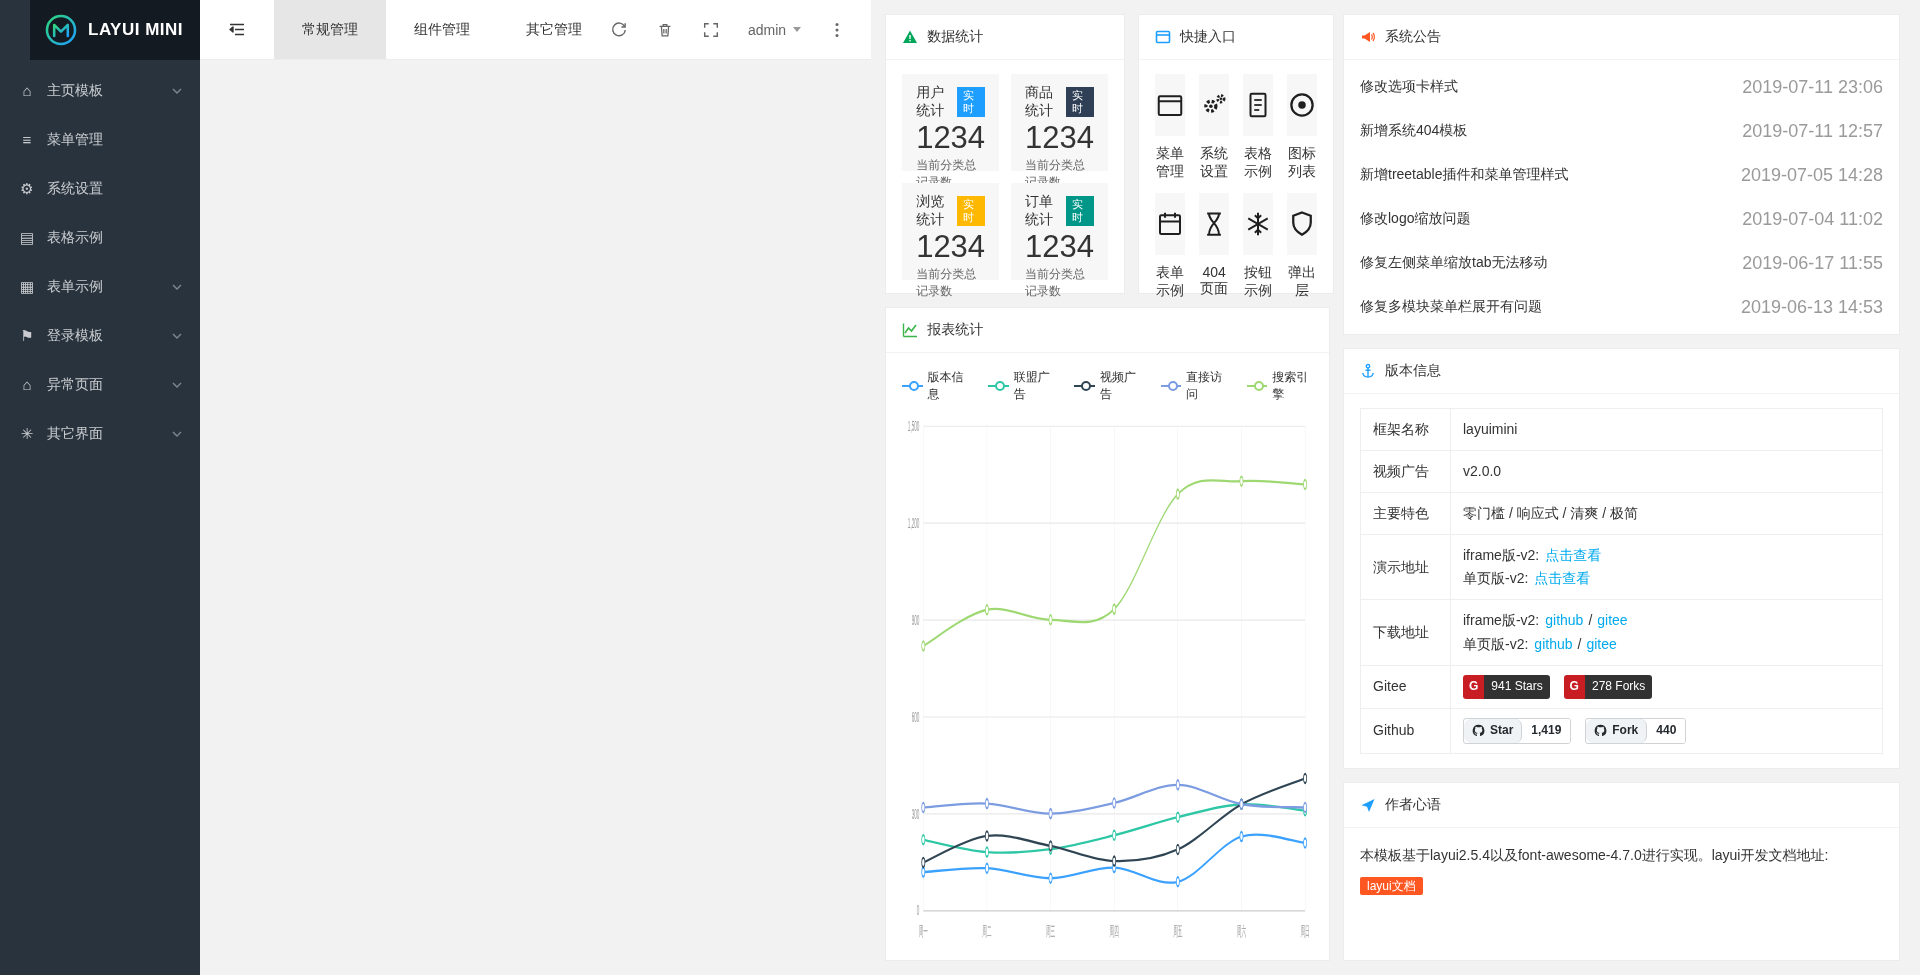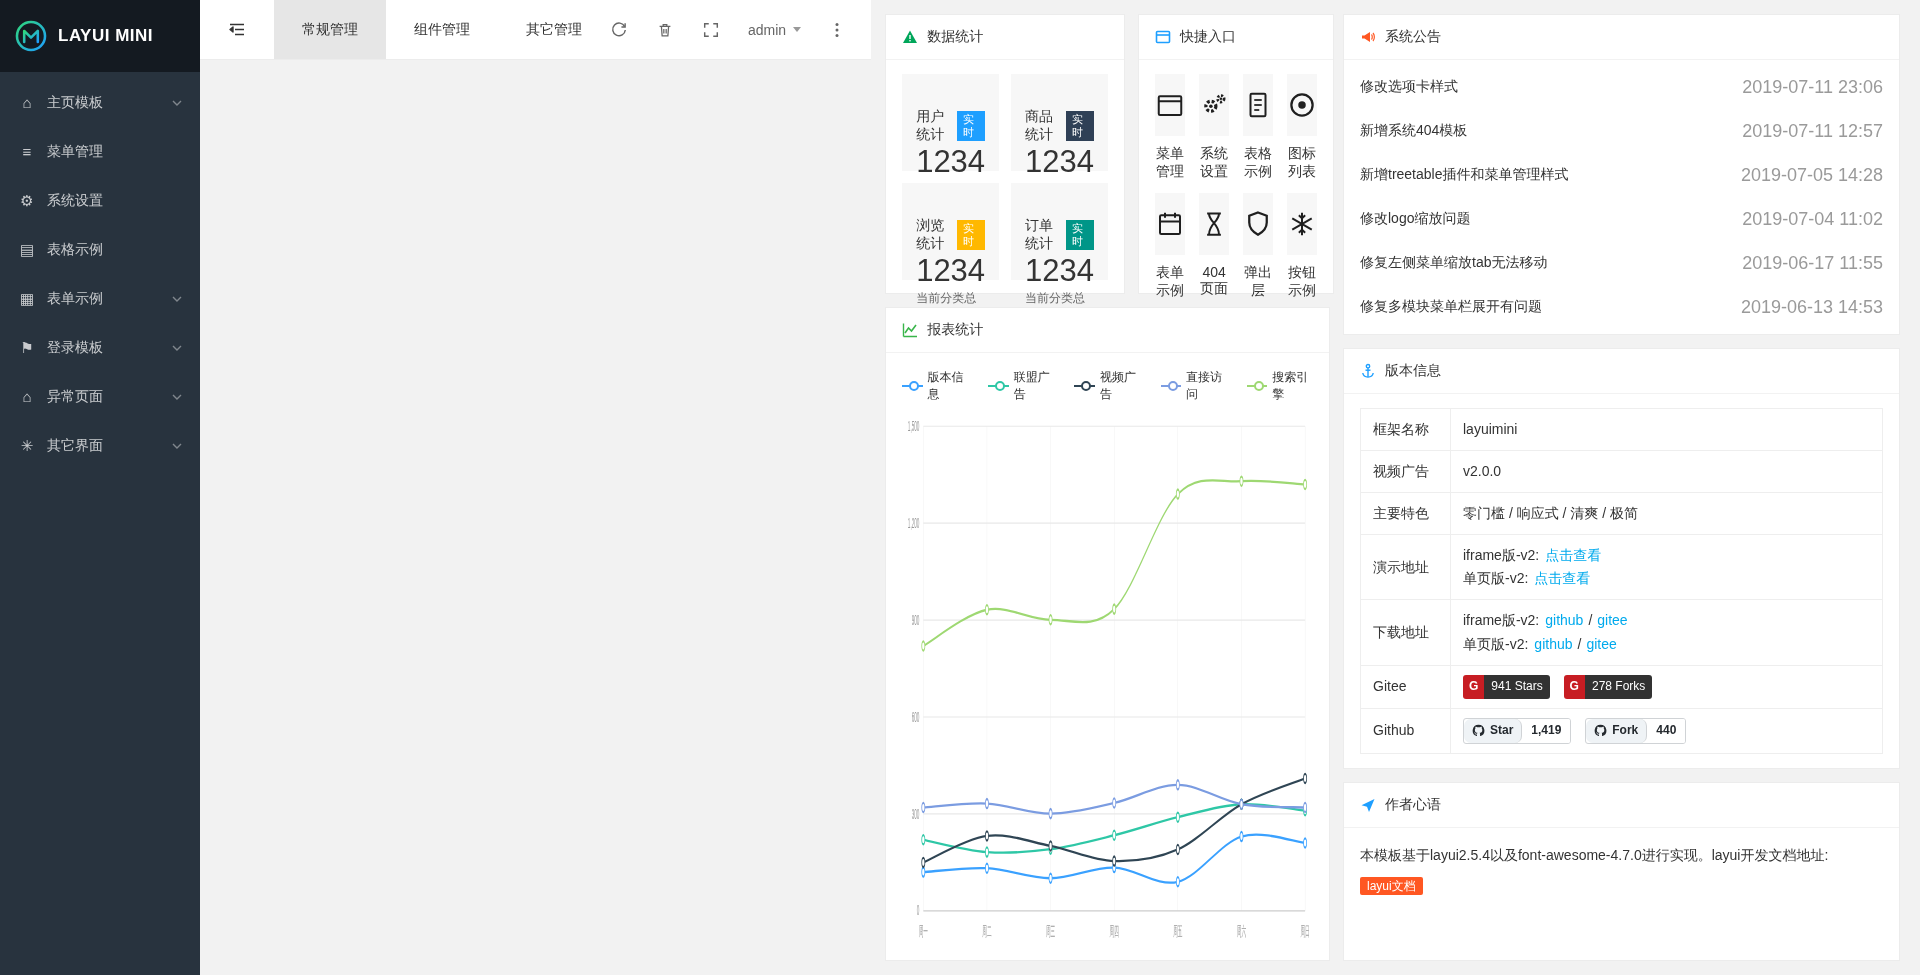--- a/index.html
+++ b/index.html
@@ -2,21 +2,21 @@
 <html><head>
 <meta charset="utf-8">
 <style>
   * { box-sizing: border-box; }
   html,body { margin:0; padding:0; width:1920px; height:975px; overflow:hidden;
     font-family:"Liberation Sans","DejaVu Sans",sans-serif; background:#f2f2f2; }
   .app { display:flex; width:100%; height:100%; }
 
   
   .sidebar { width:200px; background:#28333e; flex:none; display:flex; flex-direction:column; }
-  .logo { height:72px; background:#141a21; display:flex; align-items:center; gap:10px; padding:0 14px; cursor:pointer; flex:none; }
+  .logo { height:60px; background:#141a21; display:flex; align-items:center; gap:10px; padding:0 14px; cursor:pointer; flex:none;margin-left:30px; }
   .logo-text { color:#fff; font-size:17px; font-weight:bold; letter-spacing:.5px; white-space:nowrap; }
   .menu { padding-top:6px; }
   .menu-item { height:49px; display:flex; align-items:center; padding:0 18px; color:rgba(255,255,255,.75); font-size:14px; cursor:pointer; gap:11px; }
   .mi-icon { width:18px; text-align:center; font-size:15px; flex:none; }
   .mi-label { flex:1; }
   .mi-chevron { opacity:.55; display:flex; }
 
   
   .main { flex:1; display:flex; flex-direction:row; min-width:0; }
   .topbar { height:60px; background:#fff; display:flex; align-items:center; flex:none; border-bottom:1px solid #ececec; }
@@ -36,21 +36,21 @@
   .col-right { width:557px; flex:none; display:flex; flex-direction:column; gap:13px; min-height:0; }
 
   .panel { background:#fff; border:1px solid #ececec; }
   .panel-header { height:45px; display:flex; align-items:center; gap:9px; padding:0 16px; border-bottom:1px solid #f2f2f2; font-size:14px; color:#333; flex:none; }
   .panel-body { padding:14px 16px; }
 
   
   .stats-panel, .quick-panel { flex:1; height:280px; }
   .cards { display:grid; grid-template-columns:1fr 1fr; gap:12px; }
   .card { background:#f7f7f7; padding:10px 14px; height:97px; }
-  .card-head { display:flex; justify-content:space-between; align-items:center; font-size:14px; color:#333;margin-top:24px; }
+  .card-head { display:flex; justify-content:space-between; align-items:center; font-size:14px; color:#333; }
   .card-badge { font-size:11px; color:#fff; padding:2px 6px; border-radius:0; line-height:1.2; }
   .card-value { font-size:31px; color:#333; line-height:36px;text-align:center; }
   .card-desc { font-size:12px; color:#666; margin-top:1px; }
 
   
   .quick-grid { display:grid; grid-template-columns:repeat(4,1fr); gap:12px 14px; }
   .q-item { display:flex; flex-direction:column; cursor:pointer; }
   .q-tile { background:#f7f7f7; height:62px; display:flex; align-items:center; justify-content:center; color:#1f1f1f; }
   .q-label { text-align:center; font-size:14px; color:#333; margin-top:9px; }
 
@@ -354,42 +354,42 @@
                       <svg width="30" height="30" viewBox="0 0 24 24">
                         <path d="M6.5 3.5h11M6.5 20.5h11M8 3.5c0 6.5 8 8.5 8 17M16 3.5c0 6.5-8 8.5-8 17" fill="none" stroke="currentColor" stroke-width="1.6"></path>
                       </svg>
                     </span>
                   </div>
                 <div class="q-label">404页面</div>
               </div>
               <div class="q-item">
                 <div class="q-tile">
                     <span style="display:flex">
-                      <svg width="30" height="30" viewBox="0 0 24 24">
-                        <path d="M12 2.8l7 2.6v5.4c0 4.6-3 7.6-7 9.8-4-2.2-7-5.2-7-9.8V5.4z" fill="none" stroke="currentColor" stroke-width="1.8"></path>
-                      </svg>
-                    </span>
-                  </div>
-                <div class="q-label">弹出层</div>
-              </div>
-              <div class="q-item">
-                <div class="q-tile">
-                    <span style="display:flex">
                       <svg width="30" height="30" viewBox="0 0 24 24" stroke="currentColor" stroke-width="1.6" fill="none">
                         <line x1="12" y1="3" x2="12" y2="21"></line>
                         <line x1="4.2" y1="7.5" x2="19.8" y2="16.5"></line>
                         <line x1="4.2" y1="16.5" x2="19.8" y2="7.5"></line>
                         <line x1="9.5" y1="5" x2="12" y2="7.5"></line>
                         <line x1="14.5" y1="5" x2="12" y2="7.5"></line>
                         <line x1="9.5" y1="19" x2="12" y2="16.5"></line>
                         <line x1="14.5" y1="19" x2="12" y2="16.5"></line>
                       </svg>
                     </span>
                   </div>
                 <div class="q-label">按钮示例</div>
+              </div>
+              <div class="q-item">
+                <div class="q-tile">
+                    <span style="display:flex">
+                      <svg width="30" height="30" viewBox="0 0 24 24">
+                        <path d="M12 2.8l7 2.6v5.4c0 4.6-3 7.6-7 9.8-4-2.2-7-5.2-7-9.8V5.4z" fill="none" stroke="currentColor" stroke-width="1.8"></path>
+                      </svg>
+                    </span>
+                  </div>
+                <div class="q-label">弹出层</div>
               </div>
             </div>
           </section>
         </div>
 
         <section class="panel report-panel">
           <div class="panel-header">
             <span style="display:flex">
               <svg width="16" height="16" viewBox="0 0 16 16">
                   <path d="M1.5 14.5V1.5M1.5 14.5H15" stroke="#39b54a" stroke-width="1.4" fill="none"></path>

